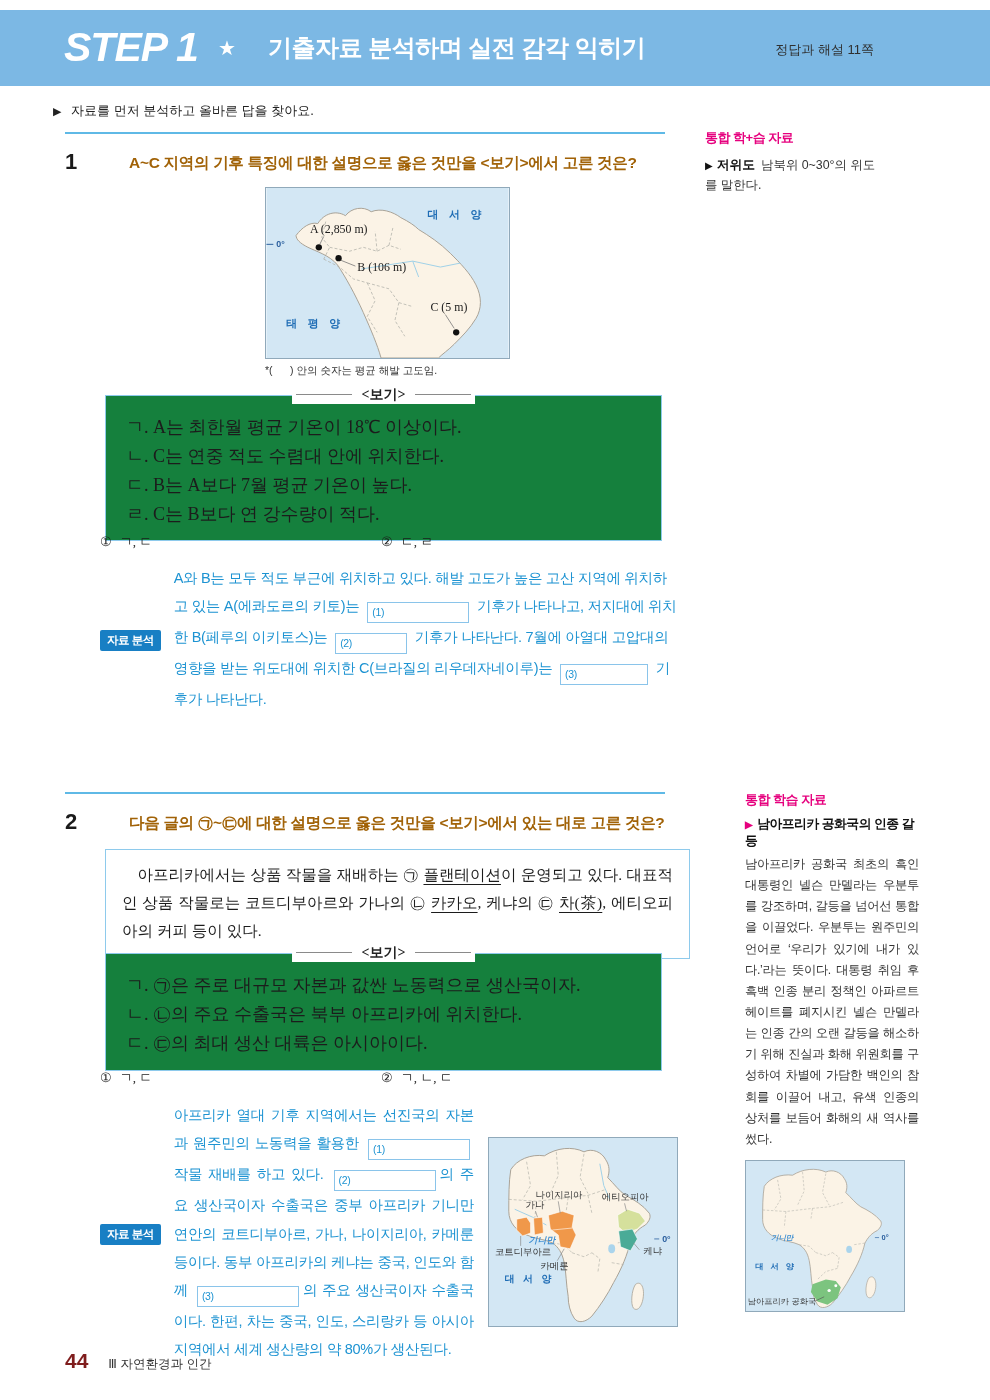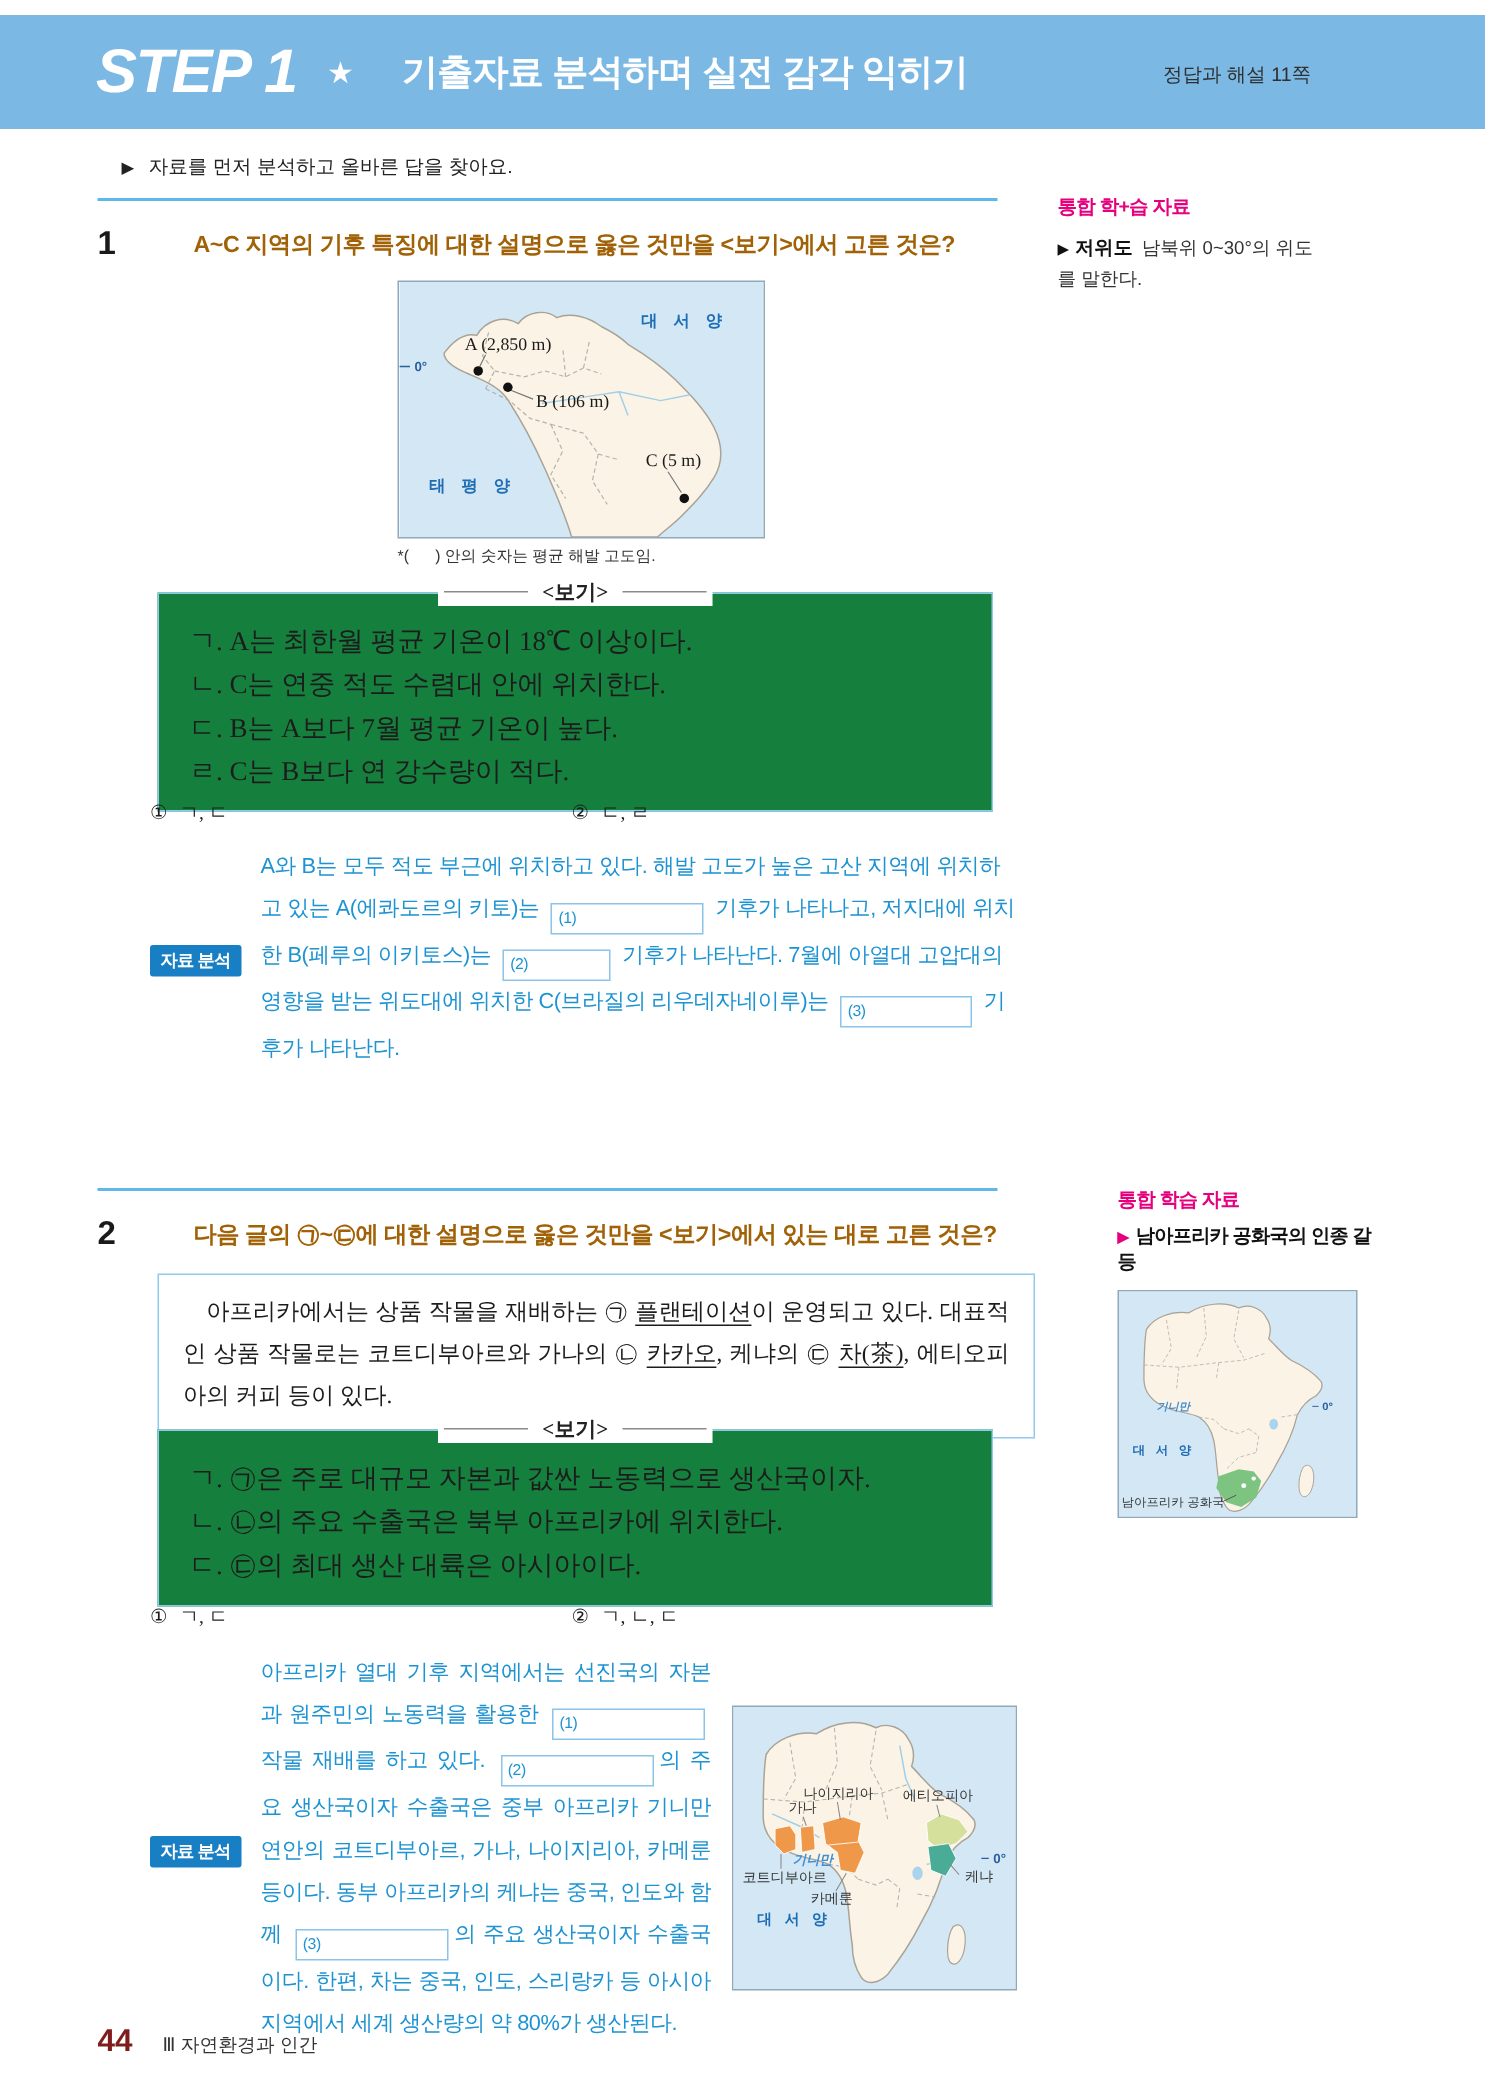--- a/index.html
+++ b/index.html
@@ -7,21 +7,21 @@
   .page { position:relative; width:990px; height:1400px; background:#ffffff; margin:0 auto; overflow:hidden; color:#222; }
 
   
   .step-bar { position:absolute; top:10px; left:0; width:990px; height:76px; background:#7cb8e4; }
   .step-title { position:absolute; left:64px; top:14px; font-size:41px; font-weight:800; font-style:italic; color:#fff; letter-spacing:-1px; }
   .step-star { position:absolute; left:218px; top:26px; font-size:20px; color:#fff; }
   .step-sub { position:absolute; left:268px; top:22px; font-size:24px; font-weight:700; color:#fff; letter-spacing:-0.5px; }
   .page-ref { position:absolute; right:116px; top:31px; font-size:13px; color:#2f2f2f; }
 
   
-  .intro { position:absolute; top:102px; left:81px; font-size:13px; color:#222;text-align:center; }
+  .intro { position:absolute; top:102px; left:53px; font-size:13px; color:#222;text-align:center; }
   .intro .tri { font-size:11px; margin-right:6px; }
 
   .rule { position:absolute; left:65px; width:600px; height:2px; background:#5fb9e6; }
   .rule1 { top:132px; } .rule2 { top:792px; }
 
   
   .q-row { position:absolute; left:65px; width:605px; display:flex; }
   .q1-row { top:149px; } .q2-row { top:809px; }
   .q-num { width:64px; font-size:22px; font-weight:800; color:#1a1a1a; flex-shrink:0; }
   .q-text { font-size:15.5px; font-weight:700; color:#a16207; padding-top:4px; letter-spacing:-0.3px; }
@@ -258,20 +258,21 @@
         <text x="175" y="105" font-size="9" class="eq-label">0°</text>
       </svg>
     </div>
   </div>
 
   <aside class="sidebar sidebar2">
     <div class="sb-heading">통합 학습 자료</div>
     <div class="sb-title">
       <span class="tri">▶</span><span>남아프리카 공화국의 인종 갈등</span>
     </div>
+    <p class="sb-body">남아프리카 공화국 최초의 흑인 대통령인 넬슨 만델라는 우분투를 강조하며, 갈등을 넘어선 통합을 이끌었다. 우분투는 원주민의 언어로 ‘우리가 있기에 내가 있다.’라는 뜻이다. 대통령 취임 후 흑백 인종 분리 정책인 아파르트헤이트를 폐지시킨 넬슨 만델라는 인종 간의 오랜 갈등을 해소하기 위해 진실과 화해 위원회를 구성하여 차별에 가담한 백인의 참회를 이끌어 내고, 유색 인종의 상처를 보듬어 화해의 새 역사를 썼다.</p>
     <div class="sb-map">
       <svg class="map-frame" width="160" height="152" viewBox="0 0 190 190" preserveAspectRatio="none">
         <rect x="0" y="0" width="190" height="190" fill="#d3e7f4"></rect>
         <path d="M 22,32 C 28,22 42,16 56,18 C 68,10 84,8 96,14 C 104,10 114,14 118,22 C 122,28 122,34 120,40 C 126,46 132,54 138,58 C 146,62 156,68 162,76 C 164,80 162,84 158,88 C 150,92 146,98 143,104 C 140,118 134,132 126,146 C 120,158 112,170 104,180 C 98,186 90,188 86,182 C 82,176 80,168 80,160 C 78,148 78,136 76,126 C 74,116 70,110 64,106 C 56,102 46,102 38,98 C 28,94 20,86 20,74 C 20,60 20,44 22,32 Z" fill="#fbf3e6" stroke="#a9a296" stroke-width="1"></path>
         <path d="M 148,148 C 153,144 157,150 156,160 C 155,170 150,176 146,172 C 143,168 144,154 148,148 Z" fill="#fbf3e6" stroke="#a9a296" stroke-width="0.8"></path>
         <g stroke="#b3b3ab" stroke-width="0.7" stroke-dasharray="3 2" fill="none">
           <path d="M 38,24 L 42,48 L 34,62"></path>
           <path d="M 68,14 L 70,38 L 62,56"></path>
           <path d="M 96,16 L 92,40 L 100,56"></path>
           <path d="M 20,62 L 48,64 L 80,60 L 100,58 L 118,52"></path>

